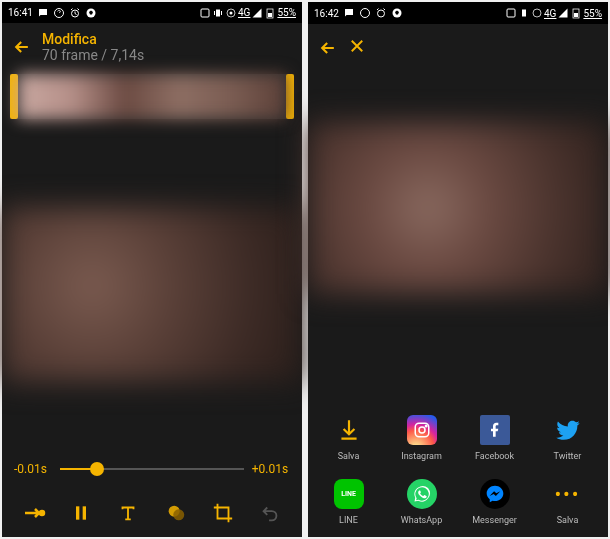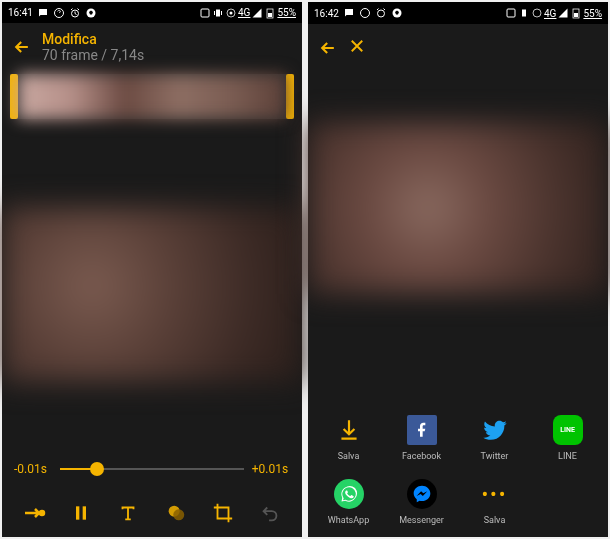--- a/index.html
+++ b/index.html
@@ -316,20 +316,30 @@
   <div class="share-grid">
     <div class="share-item">
       <div class="share-icon">
         <svg width="26" height="26" viewBox="0 0 24 24" fill="none" stroke="#f5b400" stroke-width="2">
             <path d="M12 3v12M7 11l5 5 5-5M5 20h14"></path>
           </svg>
       </div>
       <span class="share-label">Salva</span>
     </div>
     <div class="share-item">
+      <div class="share-icon ig">
+        <svg width="18" height="18" viewBox="0 0 24 24" fill="none" stroke="#fff" stroke-width="2">
+            <rect x="3" y="3" width="18" height="18" rx="5"></rect>
+            <circle cx="12" cy="12" r="4"></circle>
+            <circle cx="17.5" cy="6.5" r="1" fill="#fff"></circle>
+          </svg>
+      </div>
+      <span class="share-label">Instagram</span>
+    </div>
+    <div class="share-item">
       <div class="share-icon fb">
         <svg width="16" height="16" viewBox="0 0 24 24" fill="#fff">
             <path d="M13 22v-8h3l1-4h-4V7c0-1 0-2 2-2h2V1h-3c-3 0-5 2-5 5v4H6v4h3v8h4z"></path>
           </svg>
       </div>
       <span class="share-label">Facebook</span>
     </div>
     <div class="share-item">
       <div class="share-icon">
         <svg width="28" height="28" viewBox="0 0 24 24" fill="#1da1f2">

